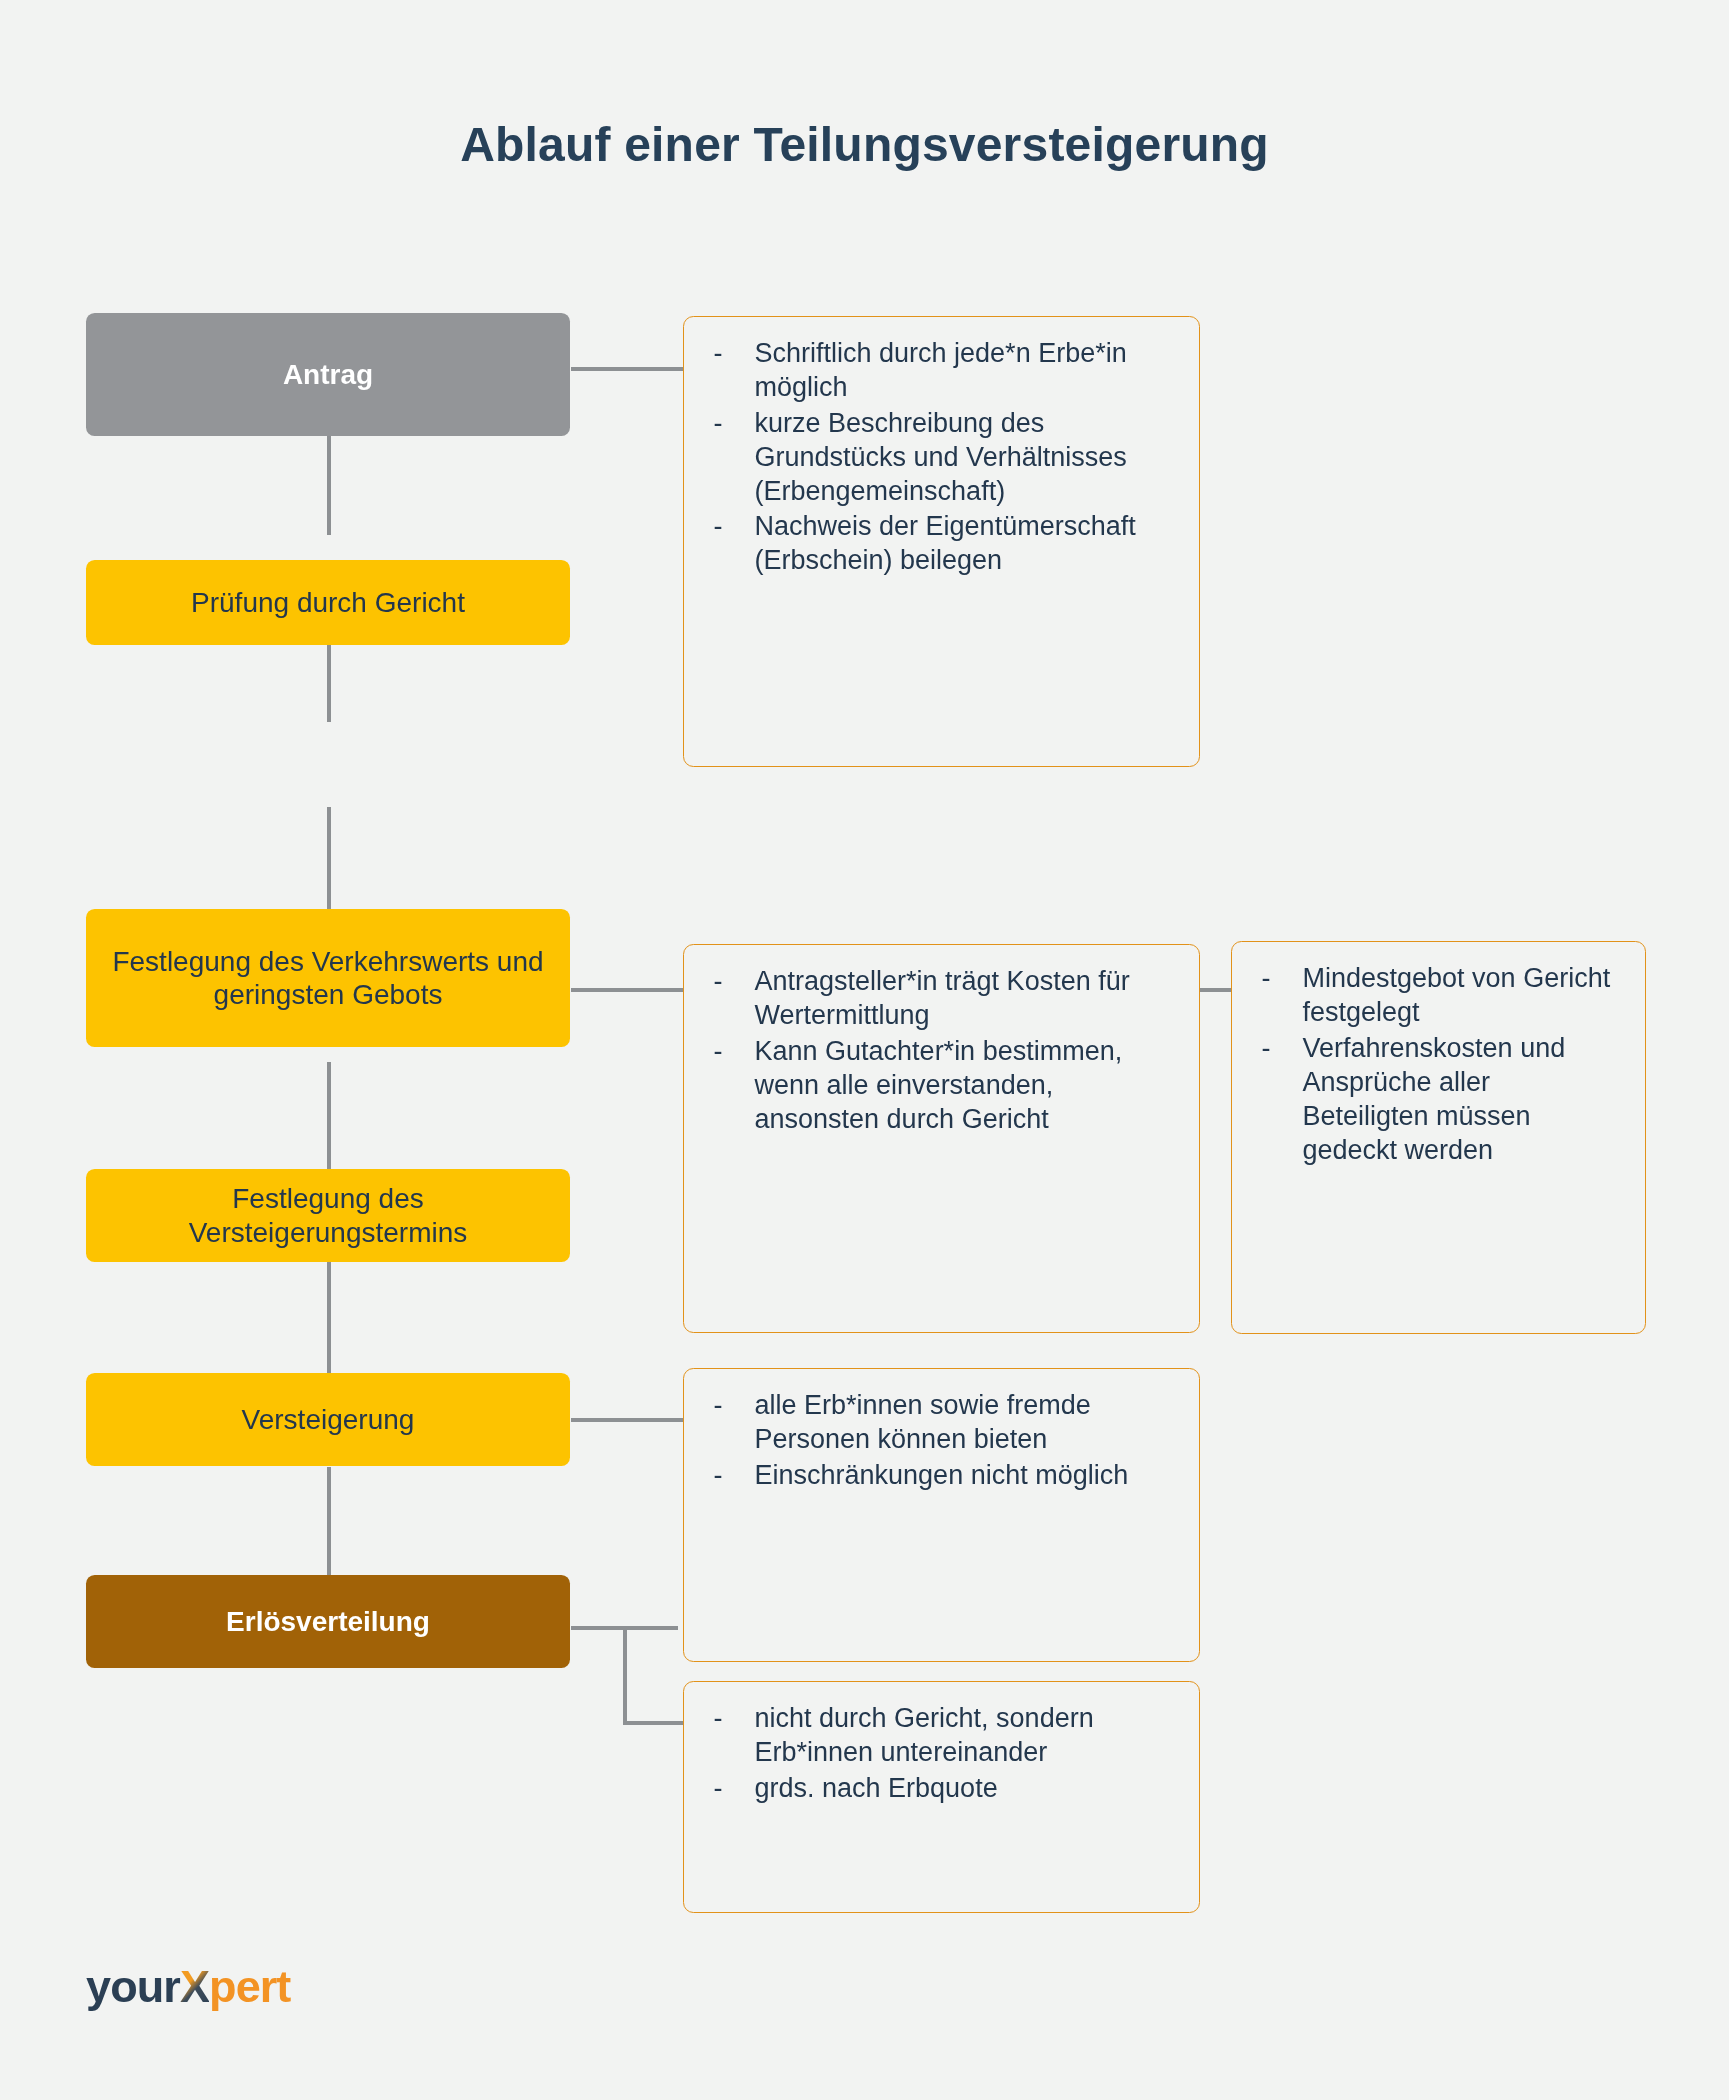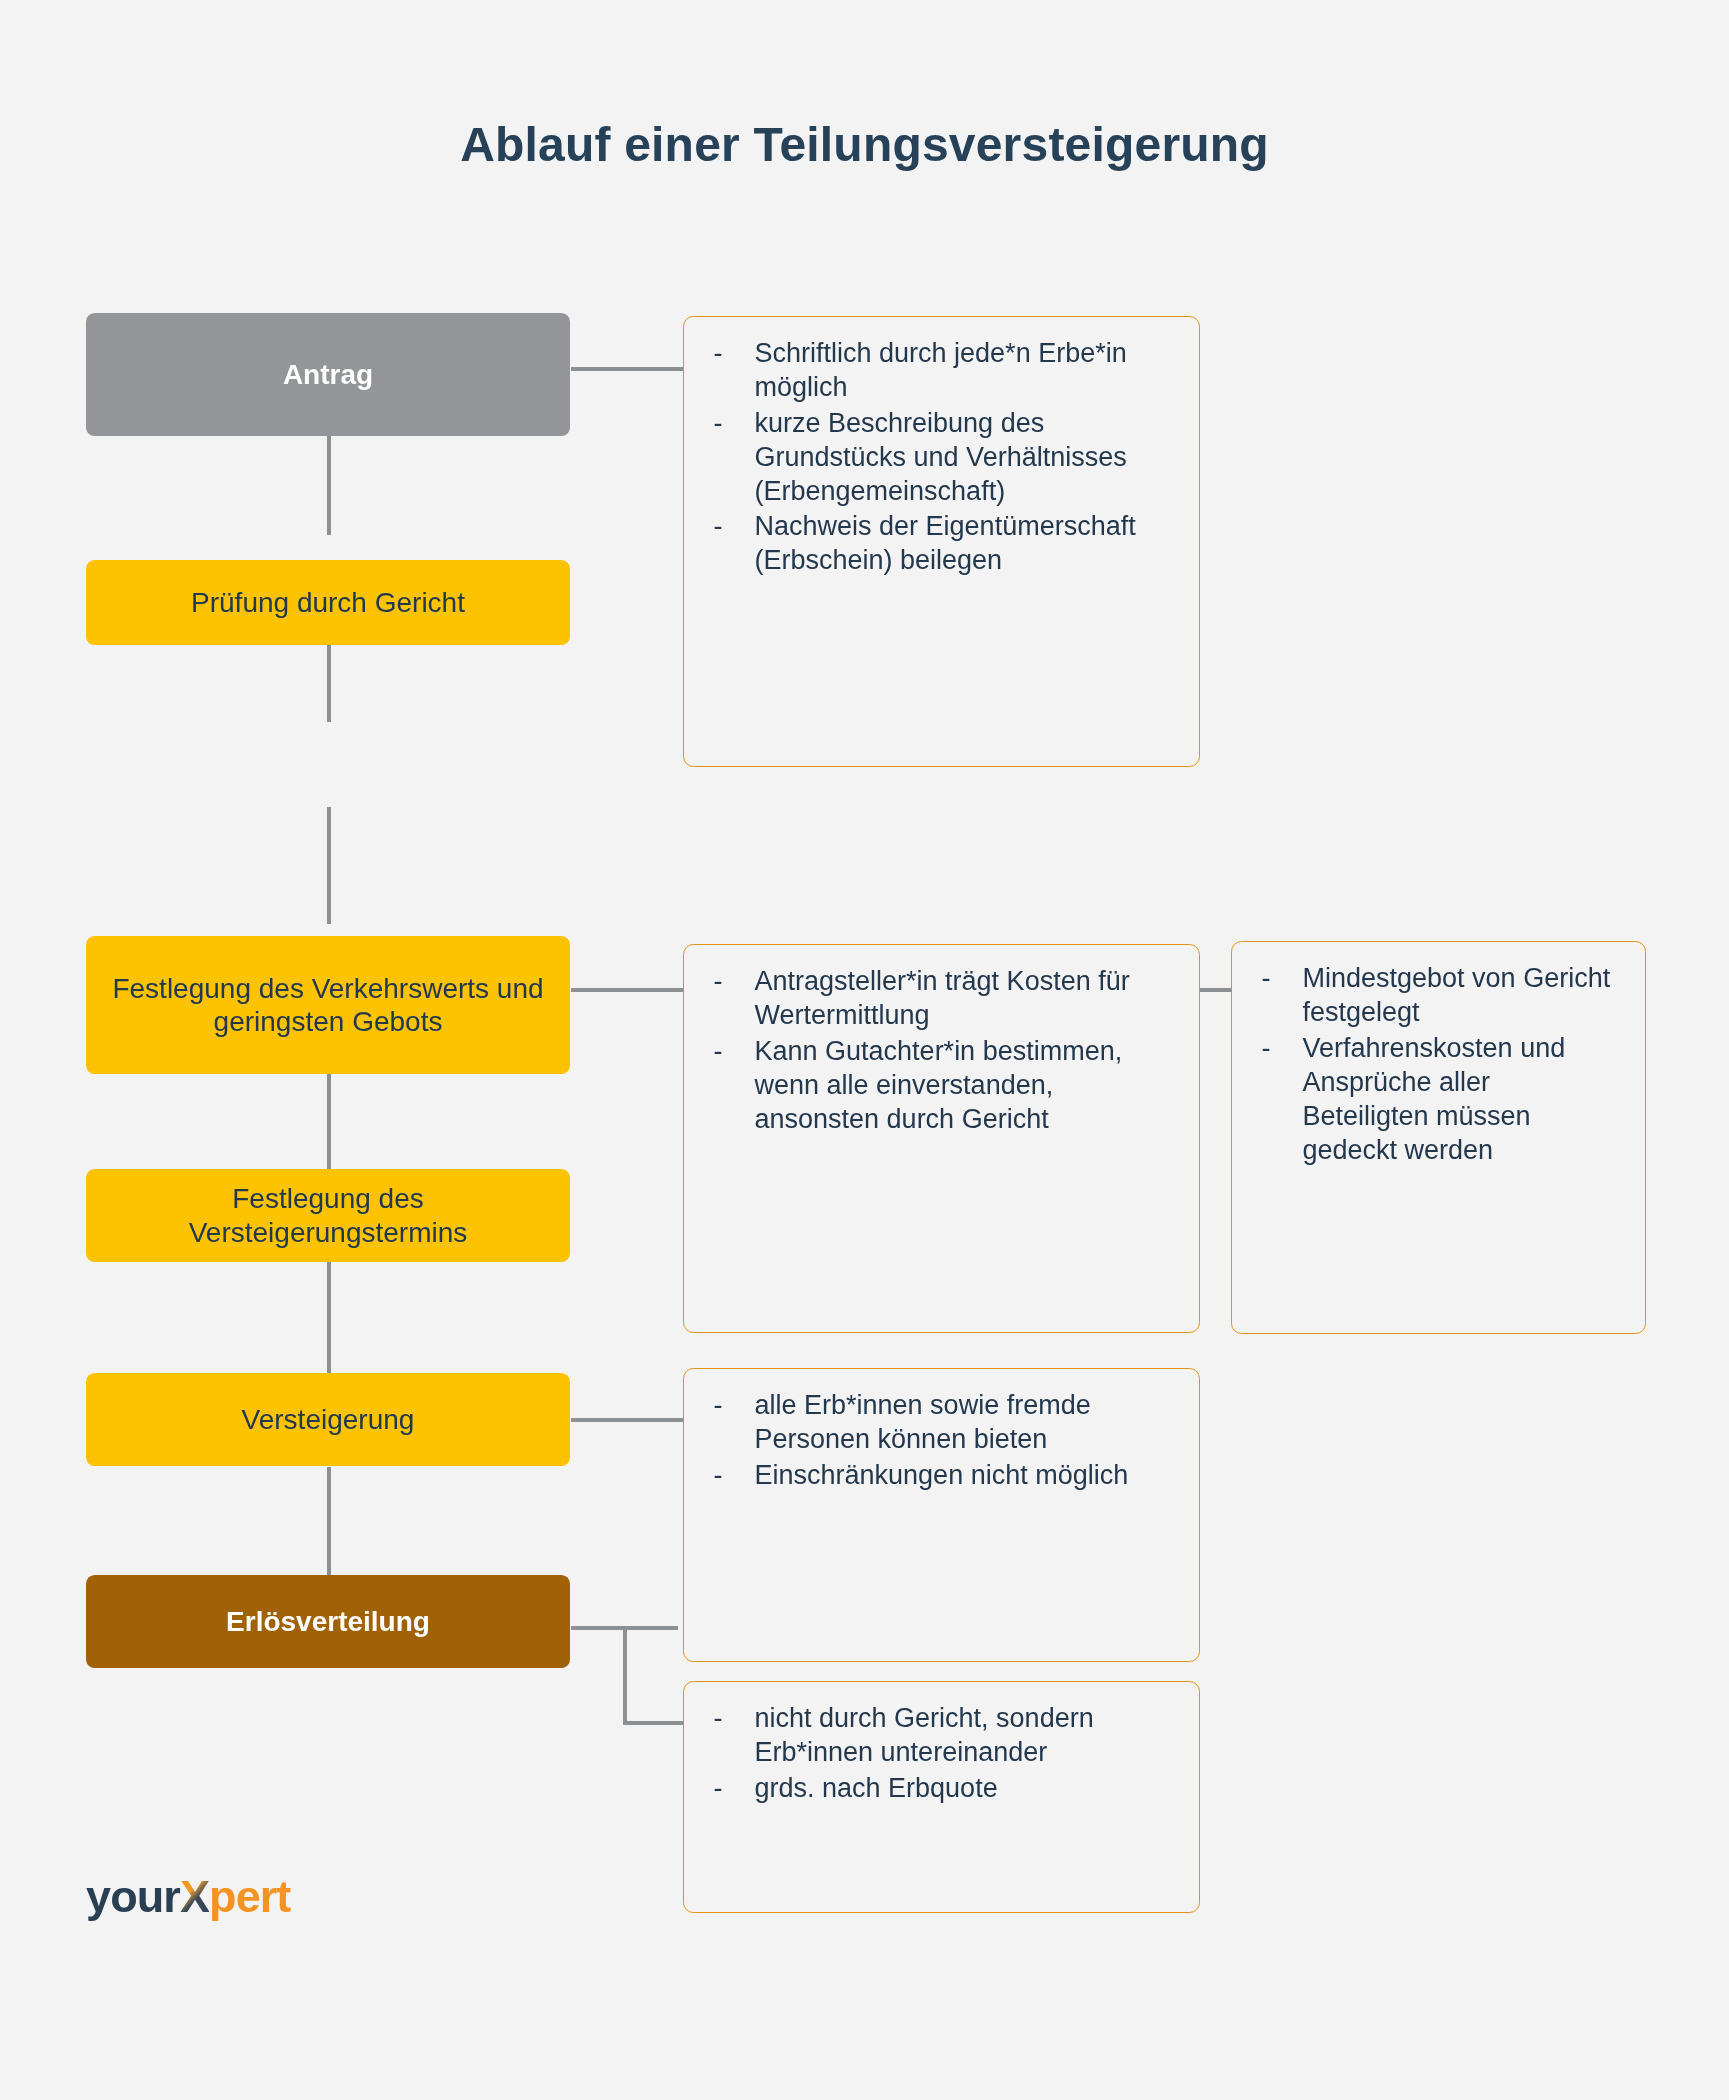--- a/index.html
+++ b/index.html
@@ -47,21 +47,21 @@
     box-sizing: border-box;
     padding: 5.2px 12px;
   }
   .flowbox.grey  { background: #939598; color: #ffffff; font-weight: bold; }
   .flowbox.amber { background: #fdc300; color: #23374d; }
   .flowbox.orange{ background: #a16207; color: #ffffff; font-weight: bold; }
 
   #box-antrag          { top: 313px;  height: 123px; }
   #box-pruefung        { top: 560px;  height: 85px; align-items: center;  }
   #box-zustellung      { top: 722px;  height: 85px;  }
-  #box-verkehrswert    { top: 936px; height: 138px; }
+  #box-verkehrswert    { top: 909px; height: 138px; }
   #box-termin          { top: 1169px; height: 93px; }
   #box-versteigerung   { top: 1373px; height: 93px; }
   #box-erloes          { top: 1575px; height: 93px; }
 
   
   .callout {
     position: absolute;
     background: #f2f3f2;
     border: 1.7px solid #e2921a;
     border-radius: 10.4px;
@@ -98,21 +98,21 @@
     position: absolute;
     background: #8d9093;
   }
   .conn.v { width: 3.5px; }
   .conn.h { height: 3.5px; }
 
   
   .logo {
     position: absolute;
     left: 86px;
-    top: 1871px;
+    top: 1961px;
     font-size: 45px;
     font-weight: bold;
     letter-spacing: -0.9px;
     white-space: nowrap;
   }
   .logo .part-your { color: #2b3f54; }
   .logo .part-x {
     background: linear-gradient(135deg, #f29b21 0%, #f29b21 38%, #3d4b59 55%, #2b3f54 100%);
     -webkit-background-clip: text;
     background-clip: text;

